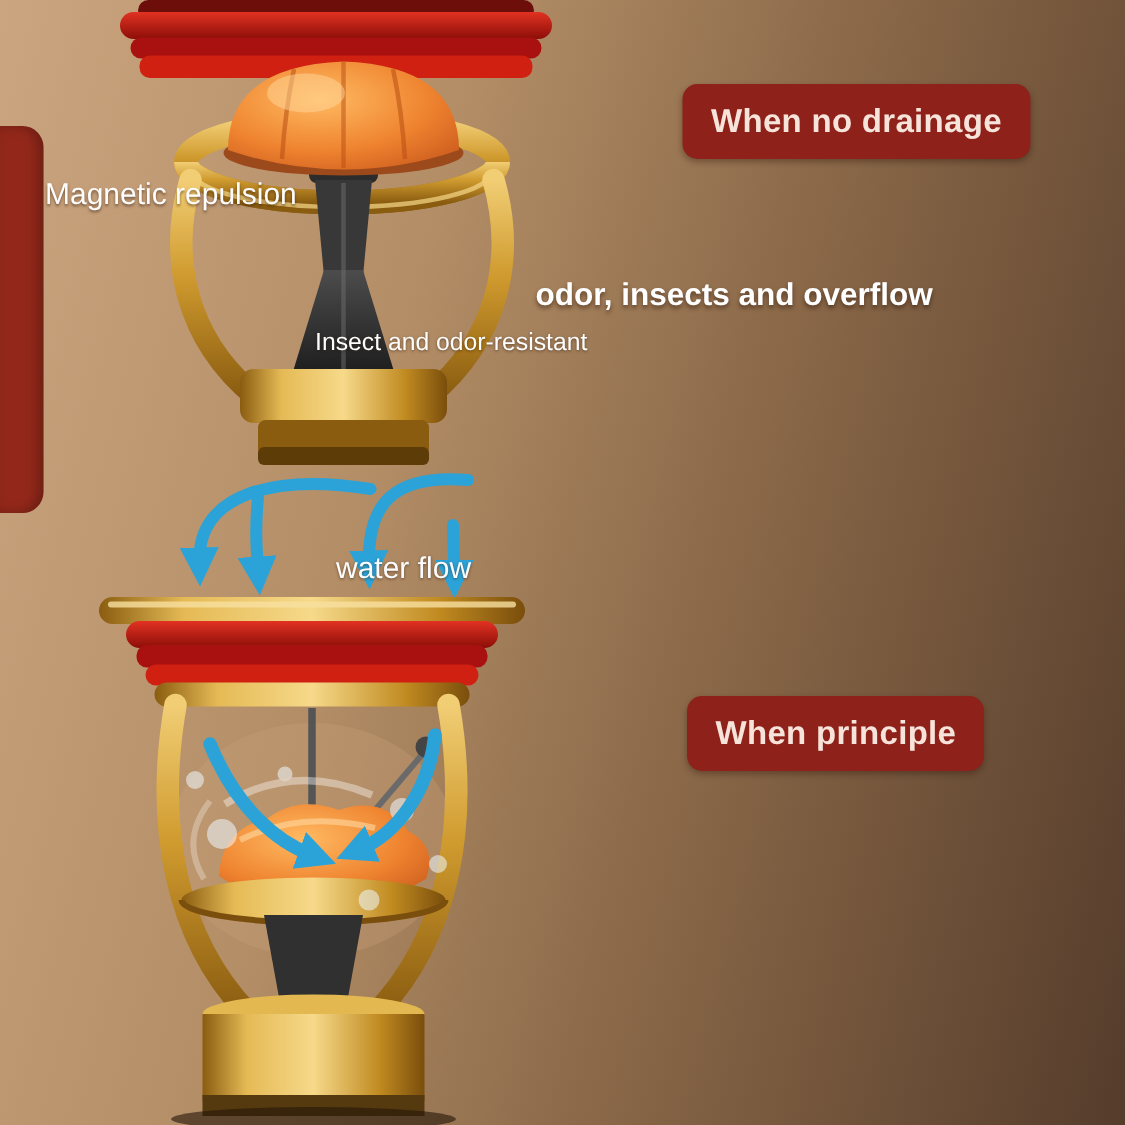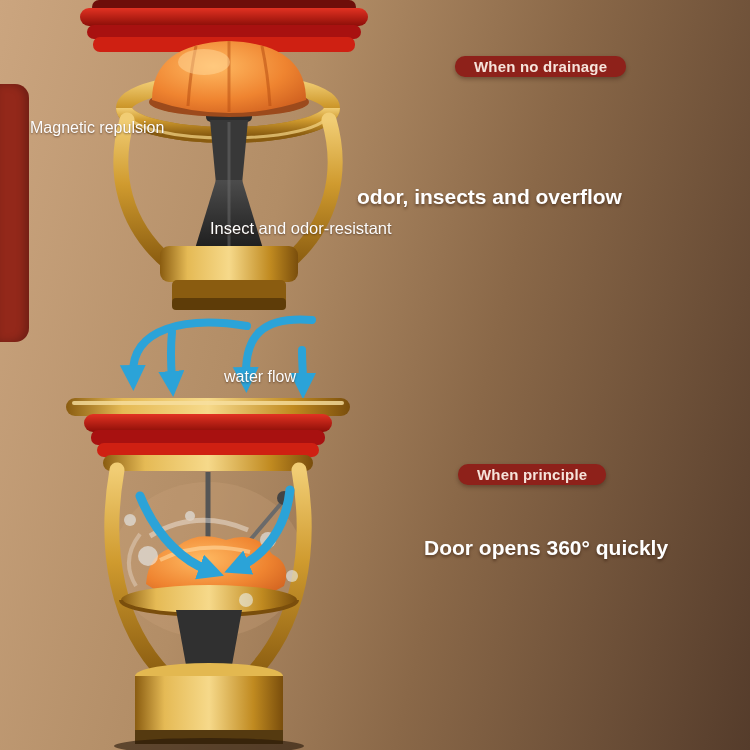--- a/index.html
+++ b/index.html
@@ -10,39 +10,39 @@
   }
   .left-accent{
     position:absolute;left:0;top:84px;width:29px;height:258px;
     background:var(--accent-shape,#93281a);
     border-radius:0 14px 14px 0;
     box-shadow:inset -4px 0 8px rgba(0,0,0,.25);
   }
   svg.illustration{position:absolute;left:0;top:0;}
   .badge{
     position:absolute;display:inline-block;
-    padding:2px 19px;border-radius:10px;
+    padding:12px 19px;border-radius:10px;
     background:var(--badge-bg,#8e211a);color:var(--badge-text,#f6e3da);
-    font-size:15px;font-weight:700;letter-spacing:.2px;white-space:nowrap;
+    font-size:22px;font-weight:700;letter-spacing:.2px;white-space:nowrap;
     box-shadow:0 2px 4px rgba(40,15,5,.35);
   }
   .badge-no-drainage{left:455px;top:56px;}
   .badge-draining{left:458px;top:464px;}
   .headline{
     position:absolute;color:var(--heading-text,#fff);
     font-size:21px;font-weight:700;white-space:nowrap;
     text-shadow:0 2px 3px rgba(45,22,10,.55);
   }
   .headline.line1{left:357px;top:129px;}
   .headline.line2{left:357px;top:161px;margin-top:24px;}
   .principle-title{left:304px;top:289px;}
   .draining-desc{left:424px;top:536px;}
   .small-label{
     position:absolute;color:var(--label-text,#fdfdfd);
-    font-size:16px;font-weight:400;white-space:nowrap;
+    font-size:20px;font-weight:400;white-space:nowrap;
     text-shadow:0 1px 2px rgba(45,22,10,.55);
   }
   .label-magnetic{left:30px;top:119px;}
   .label-insect{left:210px;top:219px;font-size:16.5px;}
   .label-waterflow{left:180px;top:368px;padding-left:44px;}
   .arrow{stroke:var(--arrow-blue,#2ba3d8);fill:none;stroke-linecap:round;}
   .arrow-head{fill:var(--arrow-blue,#2ba3d8);}
 </style>
 </head>
 <body>
@@ -195,14 +195,13 @@
 
   <div class="headline line2">odor, insects and overflow</div>
 
   <div class="small-label label-insect">Insect and odor-resistant</div>
 
 
   <div class="small-label label-waterflow">water flow</div>
 
   <div class="badge badge-draining">When principle</div>
 
-  <div class="headline draining-desc">Door opens 360° quickly</div>
 </div>
 
 </body></html>

